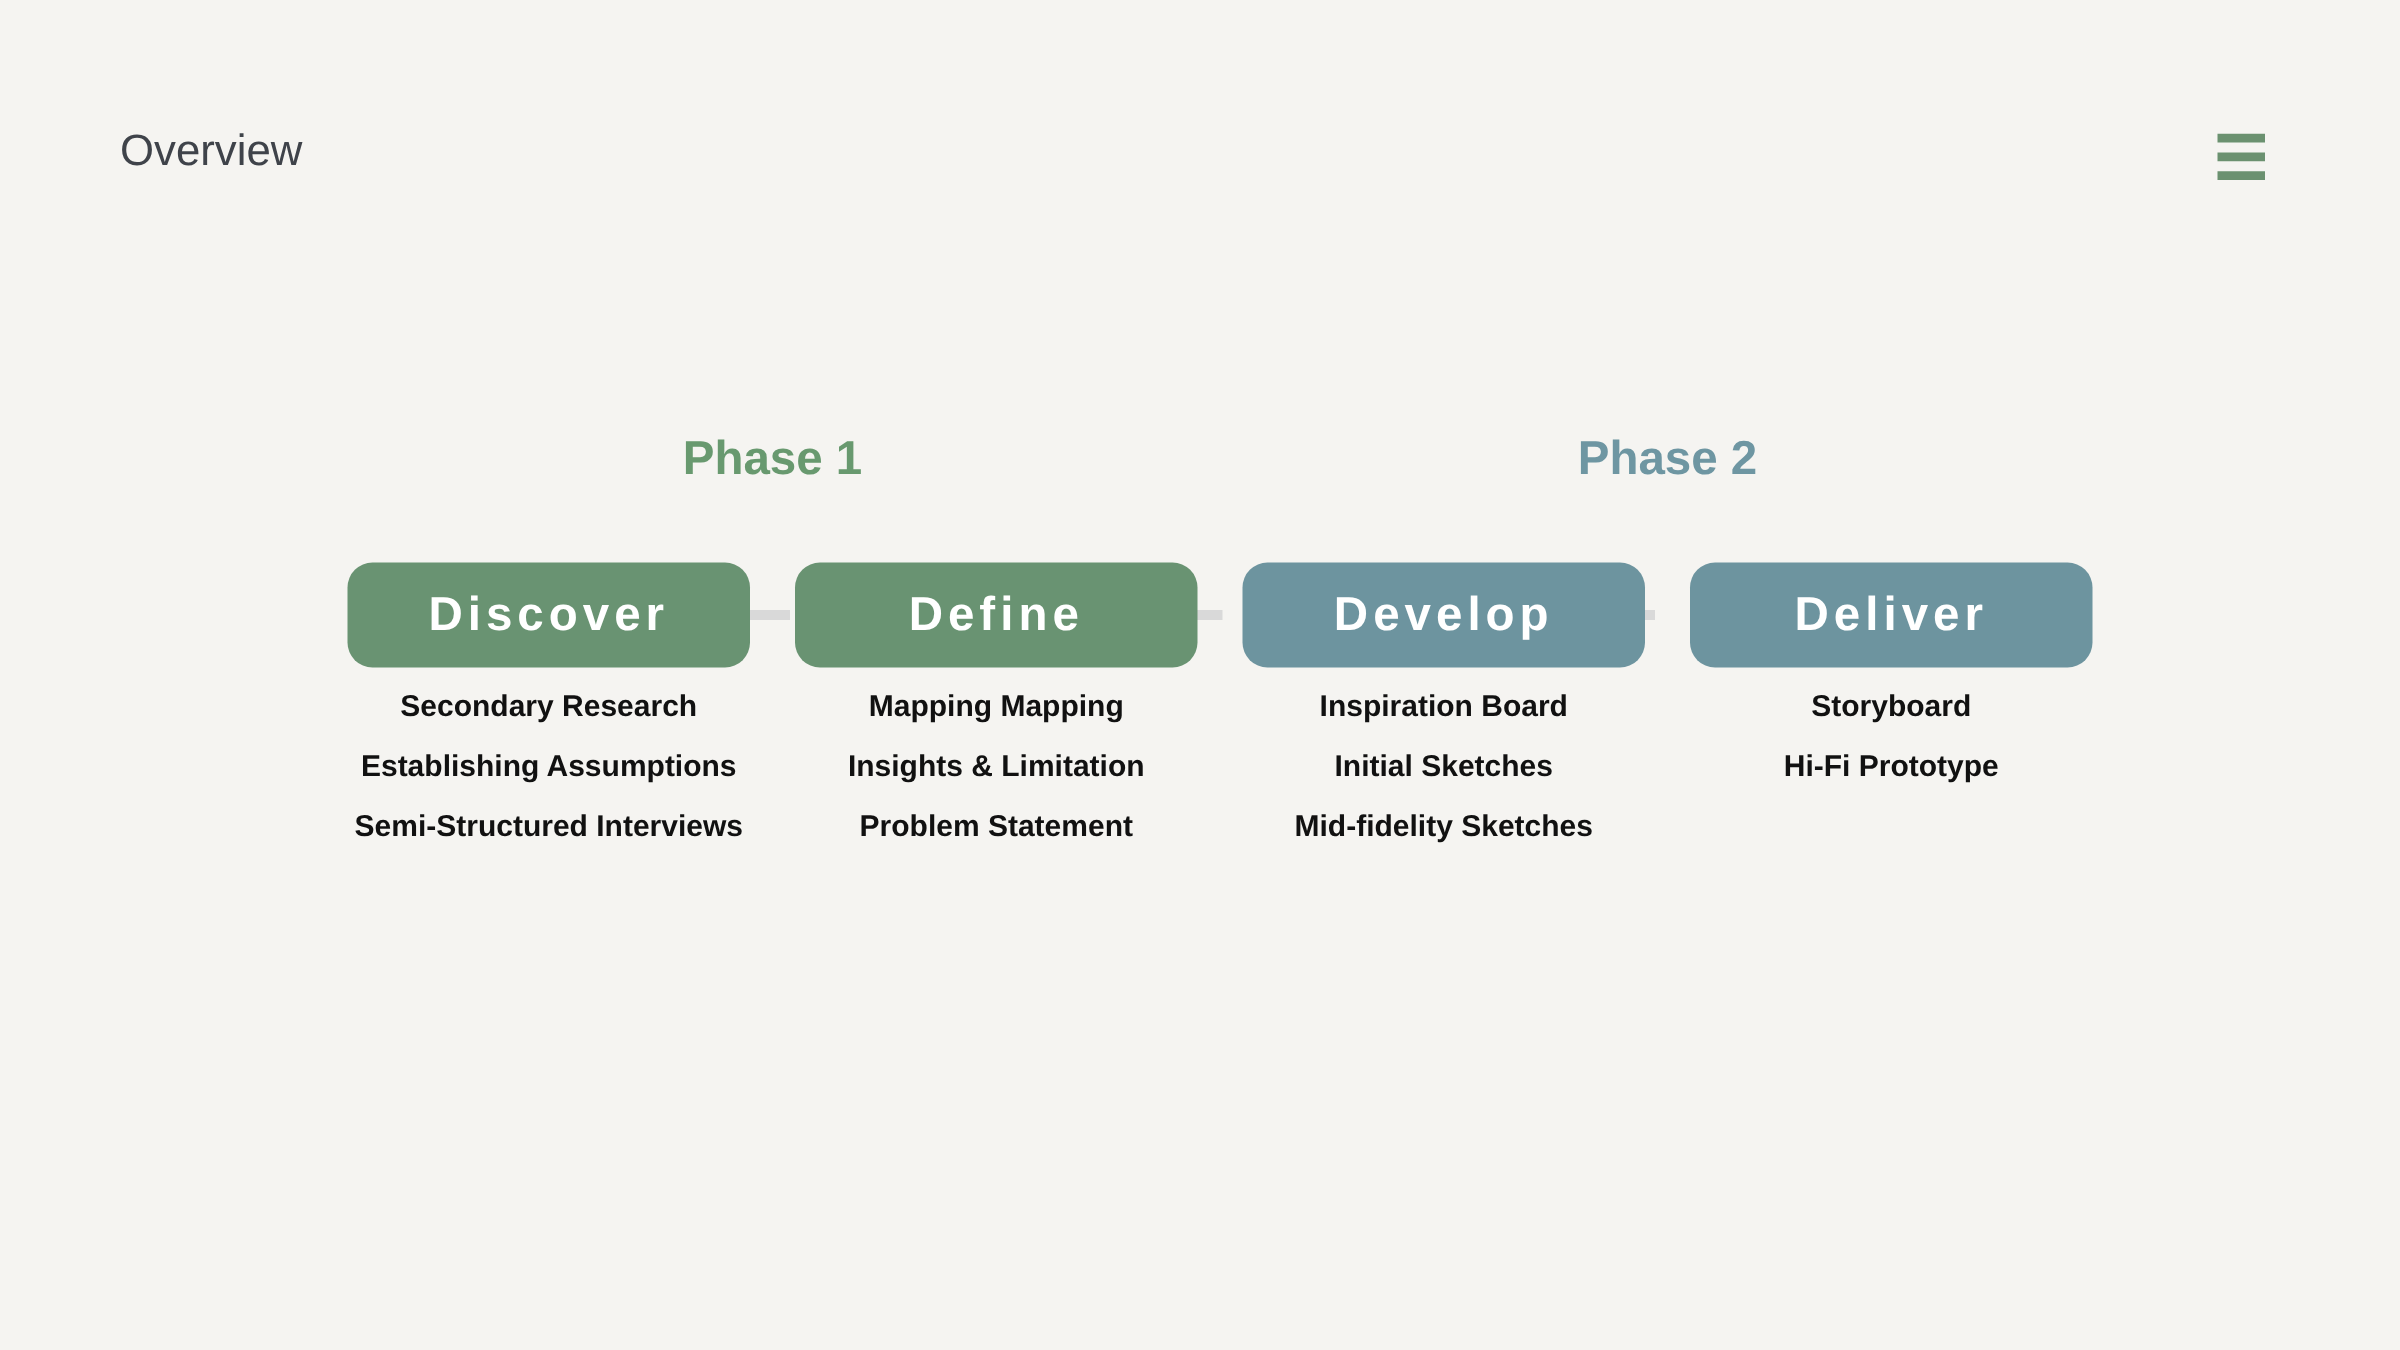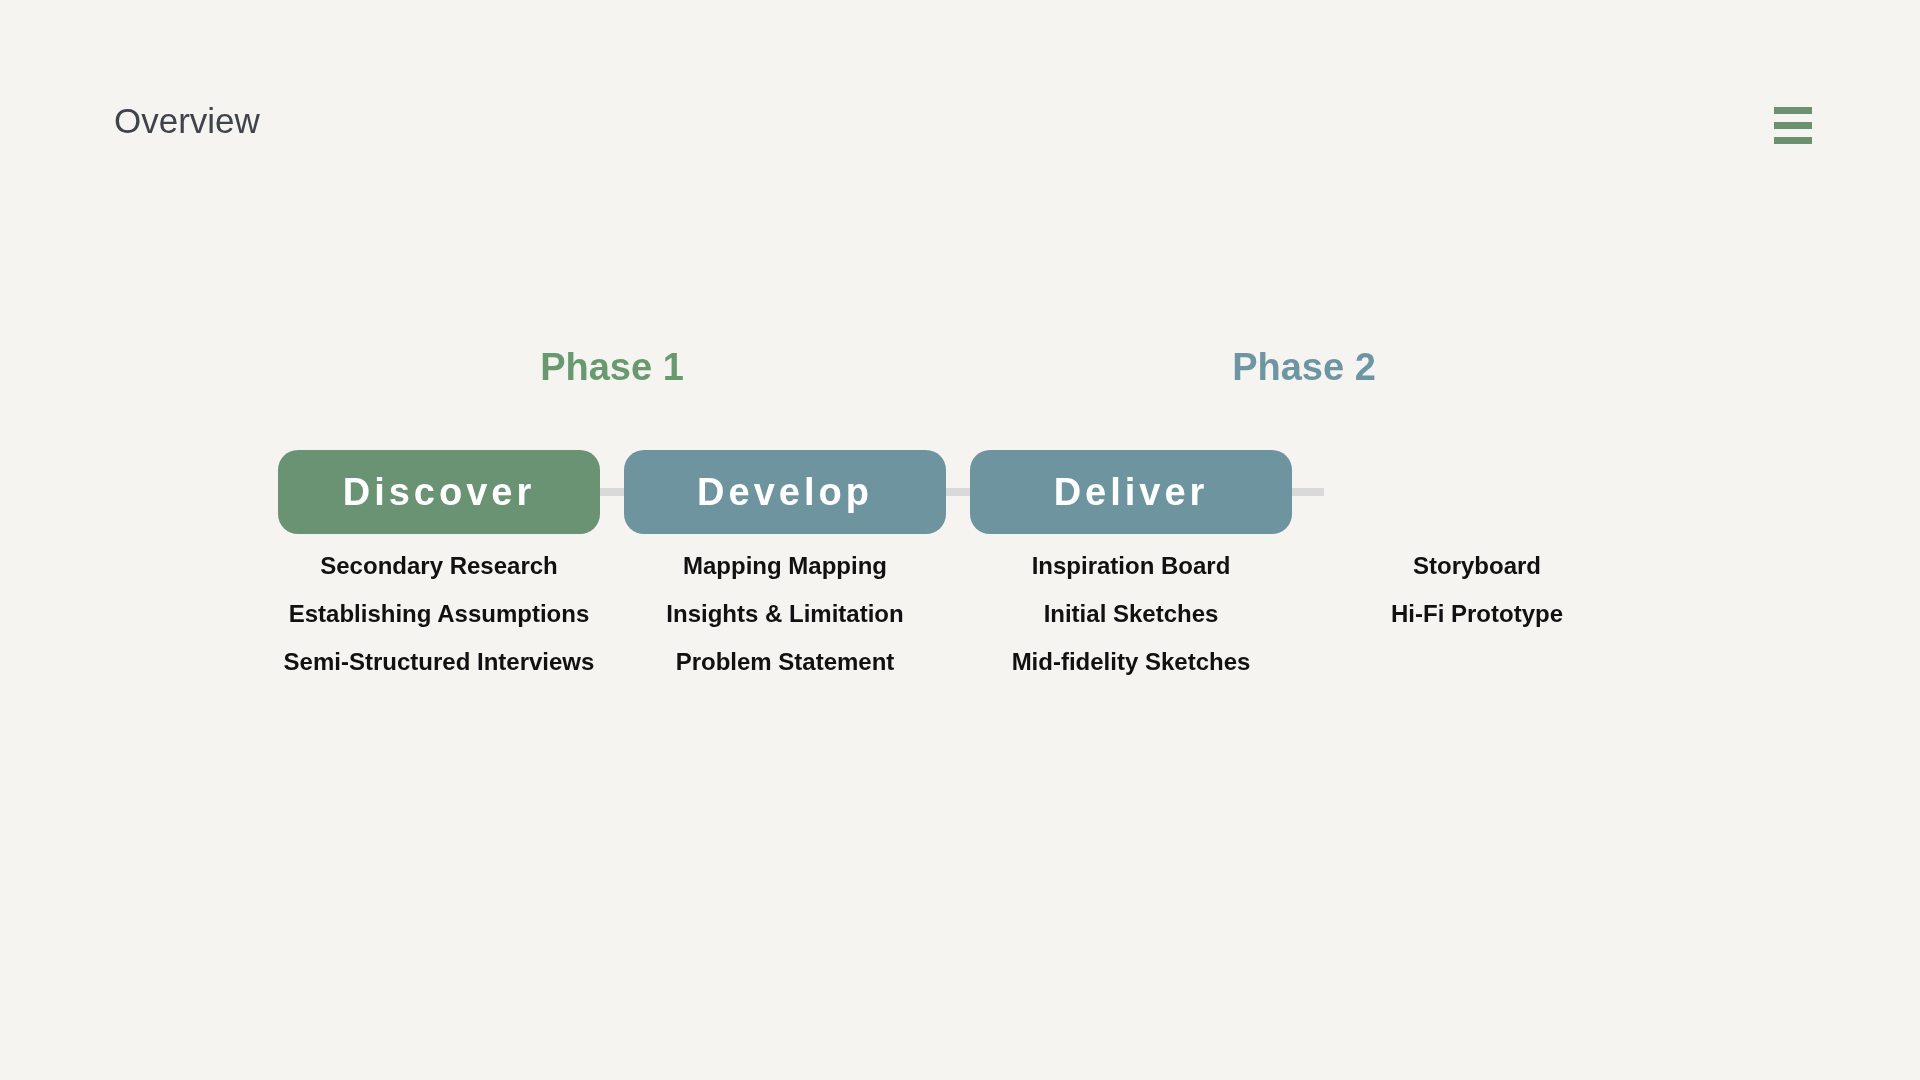--- a/index.html
+++ b/index.html
@@ -18,21 +18,21 @@
   html, body {
     width: 1920px; height: 1080px;
     overflow: hidden;
     font-family: "Liberation Sans", "DejaVu Sans", sans-serif;
   }
   body { background: var(--background, #F5F4F1); position: relative; }
 
   
   .page-title {
     position: absolute;
-    left: 114px; top: 101px;
+    left: 96px; top: 101px;
     font-size: 35px; line-height: 40px;
     font-weight: 400;
     color: var(--title_text, #3F434A);
   }
   .menu-icon {
     position: absolute;
     left: 1774px; top: 107px;
     width: 38px; height: 37px;
     cursor: pointer;
     display: flex; flex-direction: column; justify-content: space-between;
@@ -44,21 +44,21 @@
 
   
   .diagram {
     position: absolute;
     left: 278px; top: 345px;
     width: 1360px;
   }
   .phase-row, .button-row, .list-row {
     display: grid;
     grid-template-columns: repeat(4, 322px);
-    column-gap: 24px;
+    column-gap: 36px;
   }
   .phase-row { height: 44px; margin-bottom: 61px; }
   .phase-label {
     text-align: center;
     font-size: 38px; line-height: 44px;
     font-weight: 700;
   }
   .phase-1 { grid-column: 1 / 3; color: var(--phase1_text, #68996F); }
   .phase-2 { grid-column: 3 / 5; color: var(--phase2_text, #6E96A2); }
 
@@ -113,20 +113,21 @@
 
   <div class="diagram">
 
     <div class="phase-row">
       <div class="phase-label phase-1">Phase 1</div>
       <div class="phase-label phase-2">Phase 2</div>
     </div>
 
     <div class="button-row">
       <div class="stage-button green">Discover</div>
+      <div class="stage-button green">Define</div>
       <div class="stage-button teal">Develop</div>
       <div class="stage-button teal">Deliver</div>
       <div class="connector c1"></div>
       <div class="connector c2"></div>
       <div class="connector c3"></div>
     </div>
 
     <div class="list-row">
       <ul class="stage-list">
         <li>Secondary Research</li>

